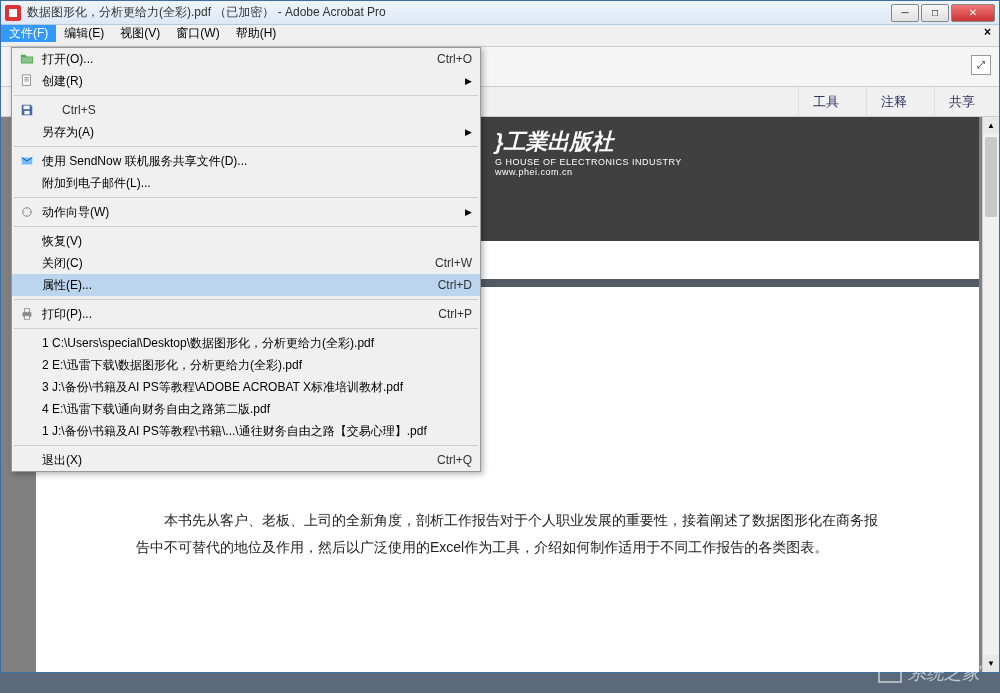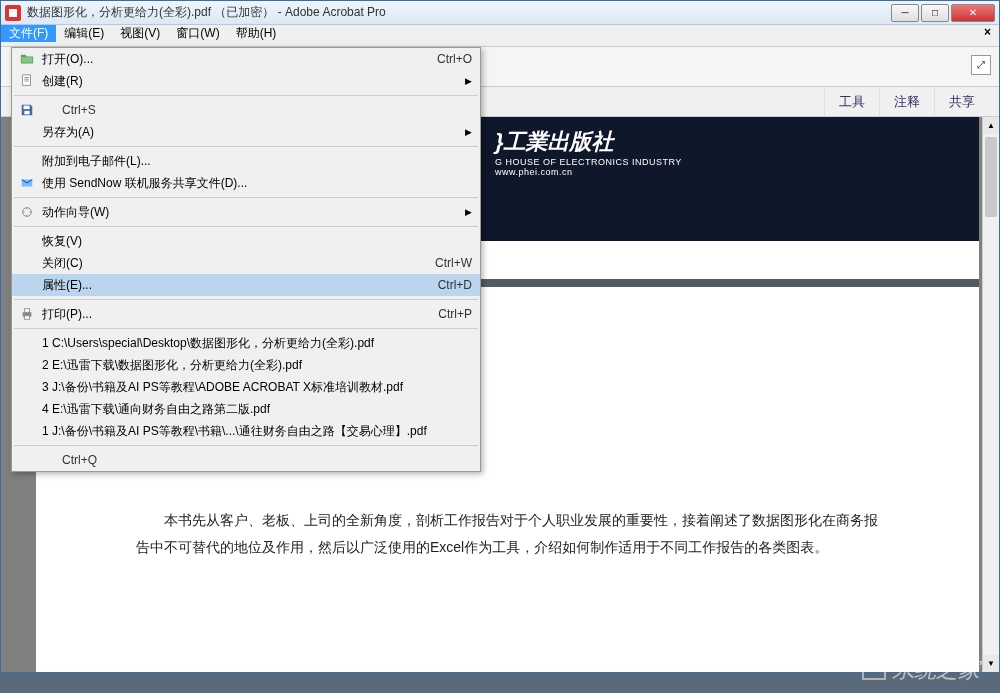--- a/index.html
+++ b/index.html
@@ -25,35 +25,35 @@
 .dd-item.highlighted { background: #bcd5ef; }
 .dd-icon { width: 18px; height: 16px; margin-right: 6px; display: flex; align-items: center; justify-content: center; font-size: 11px; }
 .dd-label { flex: 1; white-space: nowrap; overflow: hidden; text-overflow: ellipsis; }
 .dd-shortcut { color: #333; margin-left: 20px; }
 .dd-arrow { margin-left: 8px; font-size: 9px; }
 .dd-sep { height: 1px; background: #ccc; margin: 3px 2px; }
 
 .toolbar-area { height: 40px; background: #f5f5f5; border-bottom: 1px solid #ccc; position: relative; }
 .expand-btn { position: absolute; right: 8px; top: 8px; width: 20px; height: 20px; border: 1px solid #999; background: #fff; display: flex; align-items: center; justify-content: center; font-size: 10px; }
 
-.tabbar { height: 30px; background: #f0f0f0; border-bottom: 1px solid #ccc; display: flex; justify-content: flex-end; align-items: center; padding-right: 10px; gap: 0; padding-left: 20px; }
+.tabbar { height: 30px; background: #f0f0f0; border-bottom: 1px solid #ccc; display: flex; justify-content: flex-end; align-items: center; padding-right: 10px; gap: 13px; padding-left: 20px; }
 .tab { padding: 6px 14px; font-size: 13px; color: #336; cursor: default; border-left: 1px solid #ddd; }
 
 .content { flex: 1; background: #808080; position: relative; overflow: hidden; }
-.page-banner { position: absolute; top: 0; left: 480px; right: 20px; height: 160px; background: #0f172a; color: #fff; padding: 10px 14px; }
+.page-banner { position: absolute; top: 0; left: 480px; right: 20px; height: 160px; background: #404040; color: #fff; padding: 10px 14px; }
 .banner-title { font-size: 22px; font-weight: bold; font-style: italic; }
 .banner-sub { font-size: 9px; letter-spacing: 0.5px; }
 .page-strip { position: absolute; top: 162px; left: 35px; right: 20px; height: 8px; background: #525b63; }
 .page-body { position: absolute; top: 350px; left: 35px; right: 20px; bottom: 0; background: #fff; padding: 40px 100px; }
 .page-white-top { position: absolute; top: 124px; left: 480px; right: 20px; height: 38px; background: #fff; }
 .page-white-mid { position: absolute; top: 170px; left: 35px; right: 20px; height: 180px; background: #fff; }
 .content-title { text-align: center; color: #c33; font-size: 17px; margin-bottom: 18px; letter-spacing: 4px; }
 .content-text { font-size: 14px; line-height: 1.9; text-indent: 2em; color: #222; }
 
-.watermark { position: absolute; bottom: 8px; right: 20px; color: rgba(255,255,255,0.6); font-size: 22px; font-style: italic; display: flex; align-items: center; gap: 6px; }
+.watermark { position: absolute; bottom: 8px; right: 20px; color: rgba(255,255,255,0.6); font-size: 18px; font-style: italic; display: flex; align-items: center; gap: 6px; }
 .watermark-icon { width: 24px; height: 20px; border: 2px solid rgba(255,255,255,0.5); border-radius: 3px 3px 0 0; position: relative; }
 .watermark-icon::before { content: ""; position: absolute; top: -6px; left: 4px; right: 4px; height: 4px; border: 2px solid rgba(255,255,255,0.5); border-bottom: none; }
 
 .scrollbar-v { position: absolute; right: 0; top: 0; bottom: 0; width: 17px; background: #f0f0f0; border-left: 1px solid #ccc; }
 .scroll-thumb { position: absolute; left: 2px; right: 2px; top: 20px; height: 80px; background: #c8c8c8; border-radius: 2px; }
 .scroll-btn { position: absolute; left: 0; right: 0; height: 17px; background: #e8e8e8; display: flex; align-items: center; justify-content: center; font-size: 8px; }
 
 svg.icon-svg { width: 14px; height: 14px; }
 </style>
 </head>
@@ -111,31 +111,31 @@
           </span>
         <span class="dd-shortcut">Ctrl+S</span>
       </div>
       <div class="dd-item">
         <span class="dd-icon"></span>
         <span class="dd-label">另存为(A)</span>
         <span class="dd-arrow">▶</span>
       </div>
       <div class="dd-sep"></div>
       <div class="dd-item">
-        <span class="dd-icon"></span>
-        <span class="dd-label">附加到电子邮件(L)...</span>
-      </div>
-      <div class="dd-item">
         <span class="dd-icon">
             <svg class="icon-svg" viewBox="0 0 16 16">
               <path fill="#7bf" d="M2 4h12v8H2z"></path>
               <path fill="none" stroke="#048" d="M2 4l6 4 6-4"></path>
             </svg>
           </span>
         <span class="dd-label">使用 SendNow 联机服务共享文件(D)...</span>
+      </div>
+      <div class="dd-item">
+        <span class="dd-icon"></span>
+        <span class="dd-label">附加到电子邮件(L)...</span>
       </div>
       <div class="dd-sep"></div>
       <div class="dd-item">
         <span class="dd-icon">
             <svg class="icon-svg" viewBox="0 0 16 16">
               <circle cx="8" cy="8" r="5" fill="none" stroke="#888"></circle>
               <path d="M8 3v2M8 11v2M3 8h2M11 8h2" stroke="#888"></path>
             </svg>
           </span>
         <span class="dd-label">动作向导(W)</span>
@@ -185,20 +185,21 @@
         <span class="dd-icon"></span>
         <span class="dd-label">4 E:\迅雷下载\通向财务自由之路第二版.pdf</span>
       </div>
       <div class="dd-item">
         <span class="dd-icon"></span>
         <span class="dd-label">1 J:\备份\书籍及AI PS等教程\书籍\...\通往财务自由之路【交易心理】.pdf</span>
       </div>
       <div class="dd-sep"></div>
       <div class="dd-item">
         <span class="dd-icon"></span>
+        <span class="dd-label">退出(X)</span>
         <span class="dd-shortcut">Ctrl+Q</span>
       </div>
     </div>
   </div>
 
   <div class="toolbar-area">
     <div class="expand-btn">⤢</div>
   </div>
 
   <div class="tabbar">

